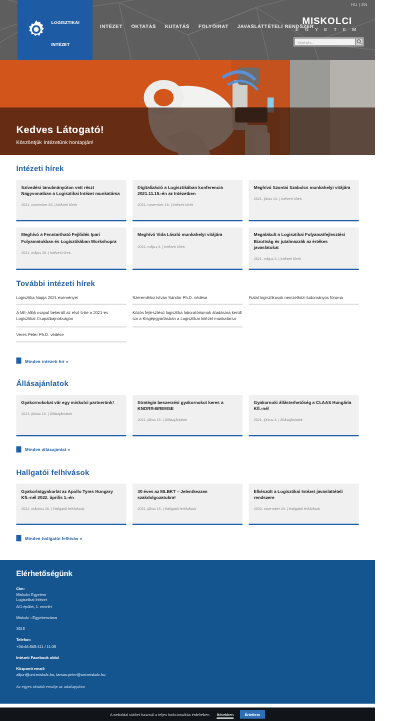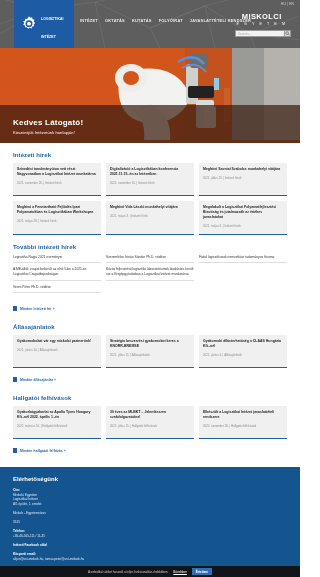--- a/index.html
+++ b/index.html
@@ -66,21 +66,21 @@
     color: #888; font-family: "Liberation Sans", sans-serif;
   }
   .searchbox input::placeholder { color: #a9a9a9; }
   .search-btn {
     width: 9px; background: #d7d7d7; border: 1px solid #9a9a9a;
     display: flex; align-items: center; justify-content: center;
     cursor: pointer;
   }
 
   
-  .hero { position: relative; height: 95px; overflow: hidden; background: #c95a20; }
+  .hero { position: relative; height: 76px; overflow: hidden; background: #c95a20; }
   .hero-img { position: absolute; inset: 0; }
   .hero-overlay {
     position: absolute; left: 0; right: 0; bottom: 0; height: 38px;
     background: rgba(60,30,18,.72);
   }
   .hero-text { position: absolute; left: 13px; bottom: 8px; color: #fff; }
   .hero-title { font-size: 8px; font-weight: bold; letter-spacing: .2px; }
   .hero-sub { font-size: 4px; margin-top: 3px; letter-spacing: .1px; }
 
   

